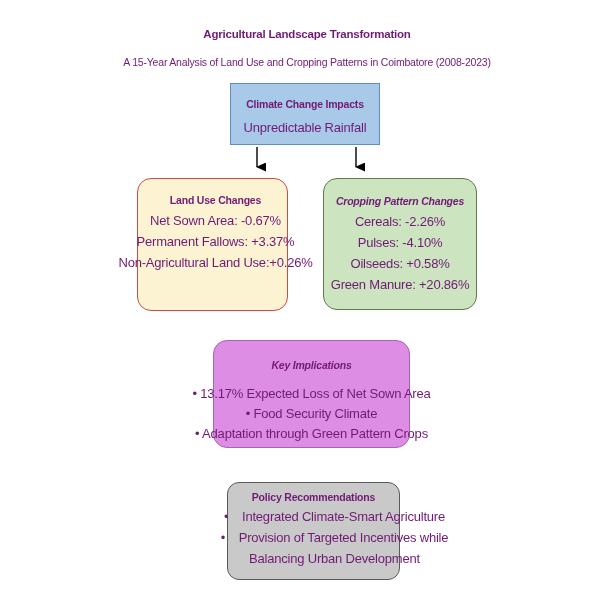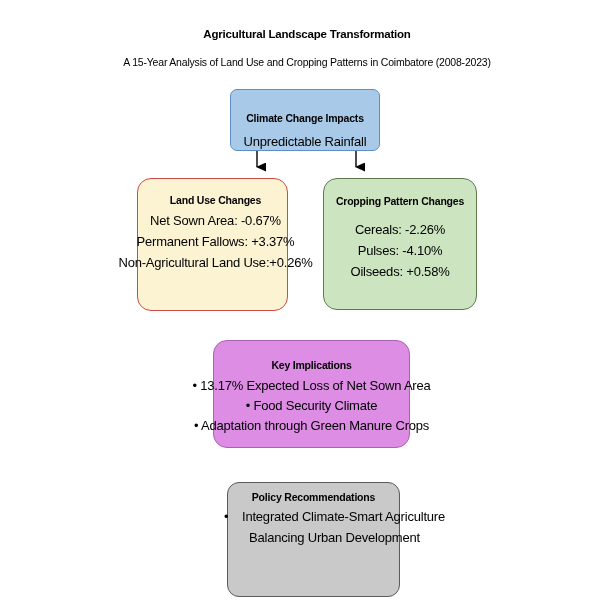--- a/index.html
+++ b/index.html
@@ -1,45 +1,45 @@
 <!DOCTYPE html>
 <html><head>
 <meta charset="utf-8">
 <style>
   html,body{margin:0;padding:0;background:#ffffff;}
   .canvas{
     position:relative;width:600px;height:600px;background:#ffffff;overflow:hidden;
-    font-family:"Liberation Sans","DejaVu Sans",sans-serif;color:#000000;
+    font-family:"Liberation Sans","DejaVu Sans",sans-serif;color:#701a75;
     letter-spacing:-0.2px;
   }
   .title{
     position:absolute;left:7px;top:28px;width:600px;text-align:center;
     font-size:11.5px;font-weight:bold;
   }
   .subtitle{
     position:absolute;left:7px;top:56px;width:600px;text-align:center;
     font-size:10.5px;
   }
   .node{
     position:absolute;box-sizing:border-box;border:1.5px solid #000;
     display:flex;flex-direction:column;align-items:center;text-align:center;
   }
   .node-title{font-size:10.5px;font-weight:bold;line-height:13px;}
   .node-line{font-size:13px;white-space:pre;}
-  .node-climate{left:230px;top:89px;width:150px;height:62px;border-radius:7px;padding-top:22px;}
+  .node-climate{left:230px;top:83px;width:150px;height:62px;border-radius:0;padding-top:14px;}
   .node-climate .node-title{margin-bottom:9px;}
   .node-land{left:137px;top:178px;width:151px;height:133px;border-radius:14px;padding-top:15px;}
   .node-land .node-title{margin-bottom:3px;}
   .node-land .node-line,.node-crop .node-line{line-height:21px;}
   .node-crop{left:323px;top:178px;width:154px;height:132px;border-radius:14px;padding-top:16px;}
-  .node-crop .node-title{margin-bottom:11px;}
+  .node-crop .node-title{margin-bottom:3px;font-style:italic;}
   .node-key{left:213px;top:340px;width:197px;height:108px;border-radius:14px;padding-top:18px;}
-  .node-key .node-title{margin-bottom:4px;}
+  .node-key .node-title{margin-bottom:12px;font-style:italic;}
   .node-key .node-line{line-height:20px;}
-  .node-policy{left:227px;top:482px;width:173px;height:115px;border-radius:12px;padding-top:8px;}
+  .node-policy{left:227px;top:482px;width:173px;height:98px;border-radius:12px;padding-top:8px;}
   .node-policy .node-title{margin-bottom:2px;}
   .node-policy .node-line{line-height:21px;margin-left:42px;}
   .arrows{position:absolute;left:0;top:0;width:600px;height:600px;pointer-events:none;}
 </style>
 </head>
 <body>
 
 <div class="canvas">
 
   <div class="title">Agricultural Landscape Transformation</div>
@@ -65,28 +65,30 @@
     <div class="node-line">Net Sown Area: -0.67%</div>
     <div class="node-line">Permanent Fallows: +3.37%</div>
     <div class="node-line">Non-Agricultural Land Use:+0.26%</div>
   </div>
 
   <div class="node node-crop" style="background-color: rgb(204, 229, 192); border-color: rgb(93, 122, 76);">
     <div class="node-title">Cropping Pattern Changes</div>
     <div class="node-line">Cereals: -2.26%</div>
     <div class="node-line">Pulses: -4.10%</div>
     <div class="node-line">Oilseeds: +0.58%</div>
+    <div class="node-line">Green Manure: +20.86%</div>
   </div>
 
   <div class="node node-key" style="background-color: rgb(221, 141, 228); border-color: rgb(170, 98, 180);">
     <div class="node-title">Key Implications</div>
     <div class="node-line">• 13.17% Expected Loss of Net Sown Area</div>
     <div class="node-line">• Food Security Climate</div>
-    <div class="node-line">• Adaptation through Green Manure Crops</div>
+    <div class="node-line">• Adaptation through Green Pattern Crops</div>
   </div>
 
   <div class="node node-policy" style="background-color: rgb(201, 201, 201); border-color: rgb(90, 90, 90);">
     <div class="node-title">Policy Recommendations</div>
     <div class="node-line">•    Integrated Climate-Smart Agriculture</div>
+    <div class="node-line">•    Provision of Targeted Incentives while</div>
     <div class="node-line">Balancing Urban Development</div>
   </div>
 
 </div>
 
 </body></html>

